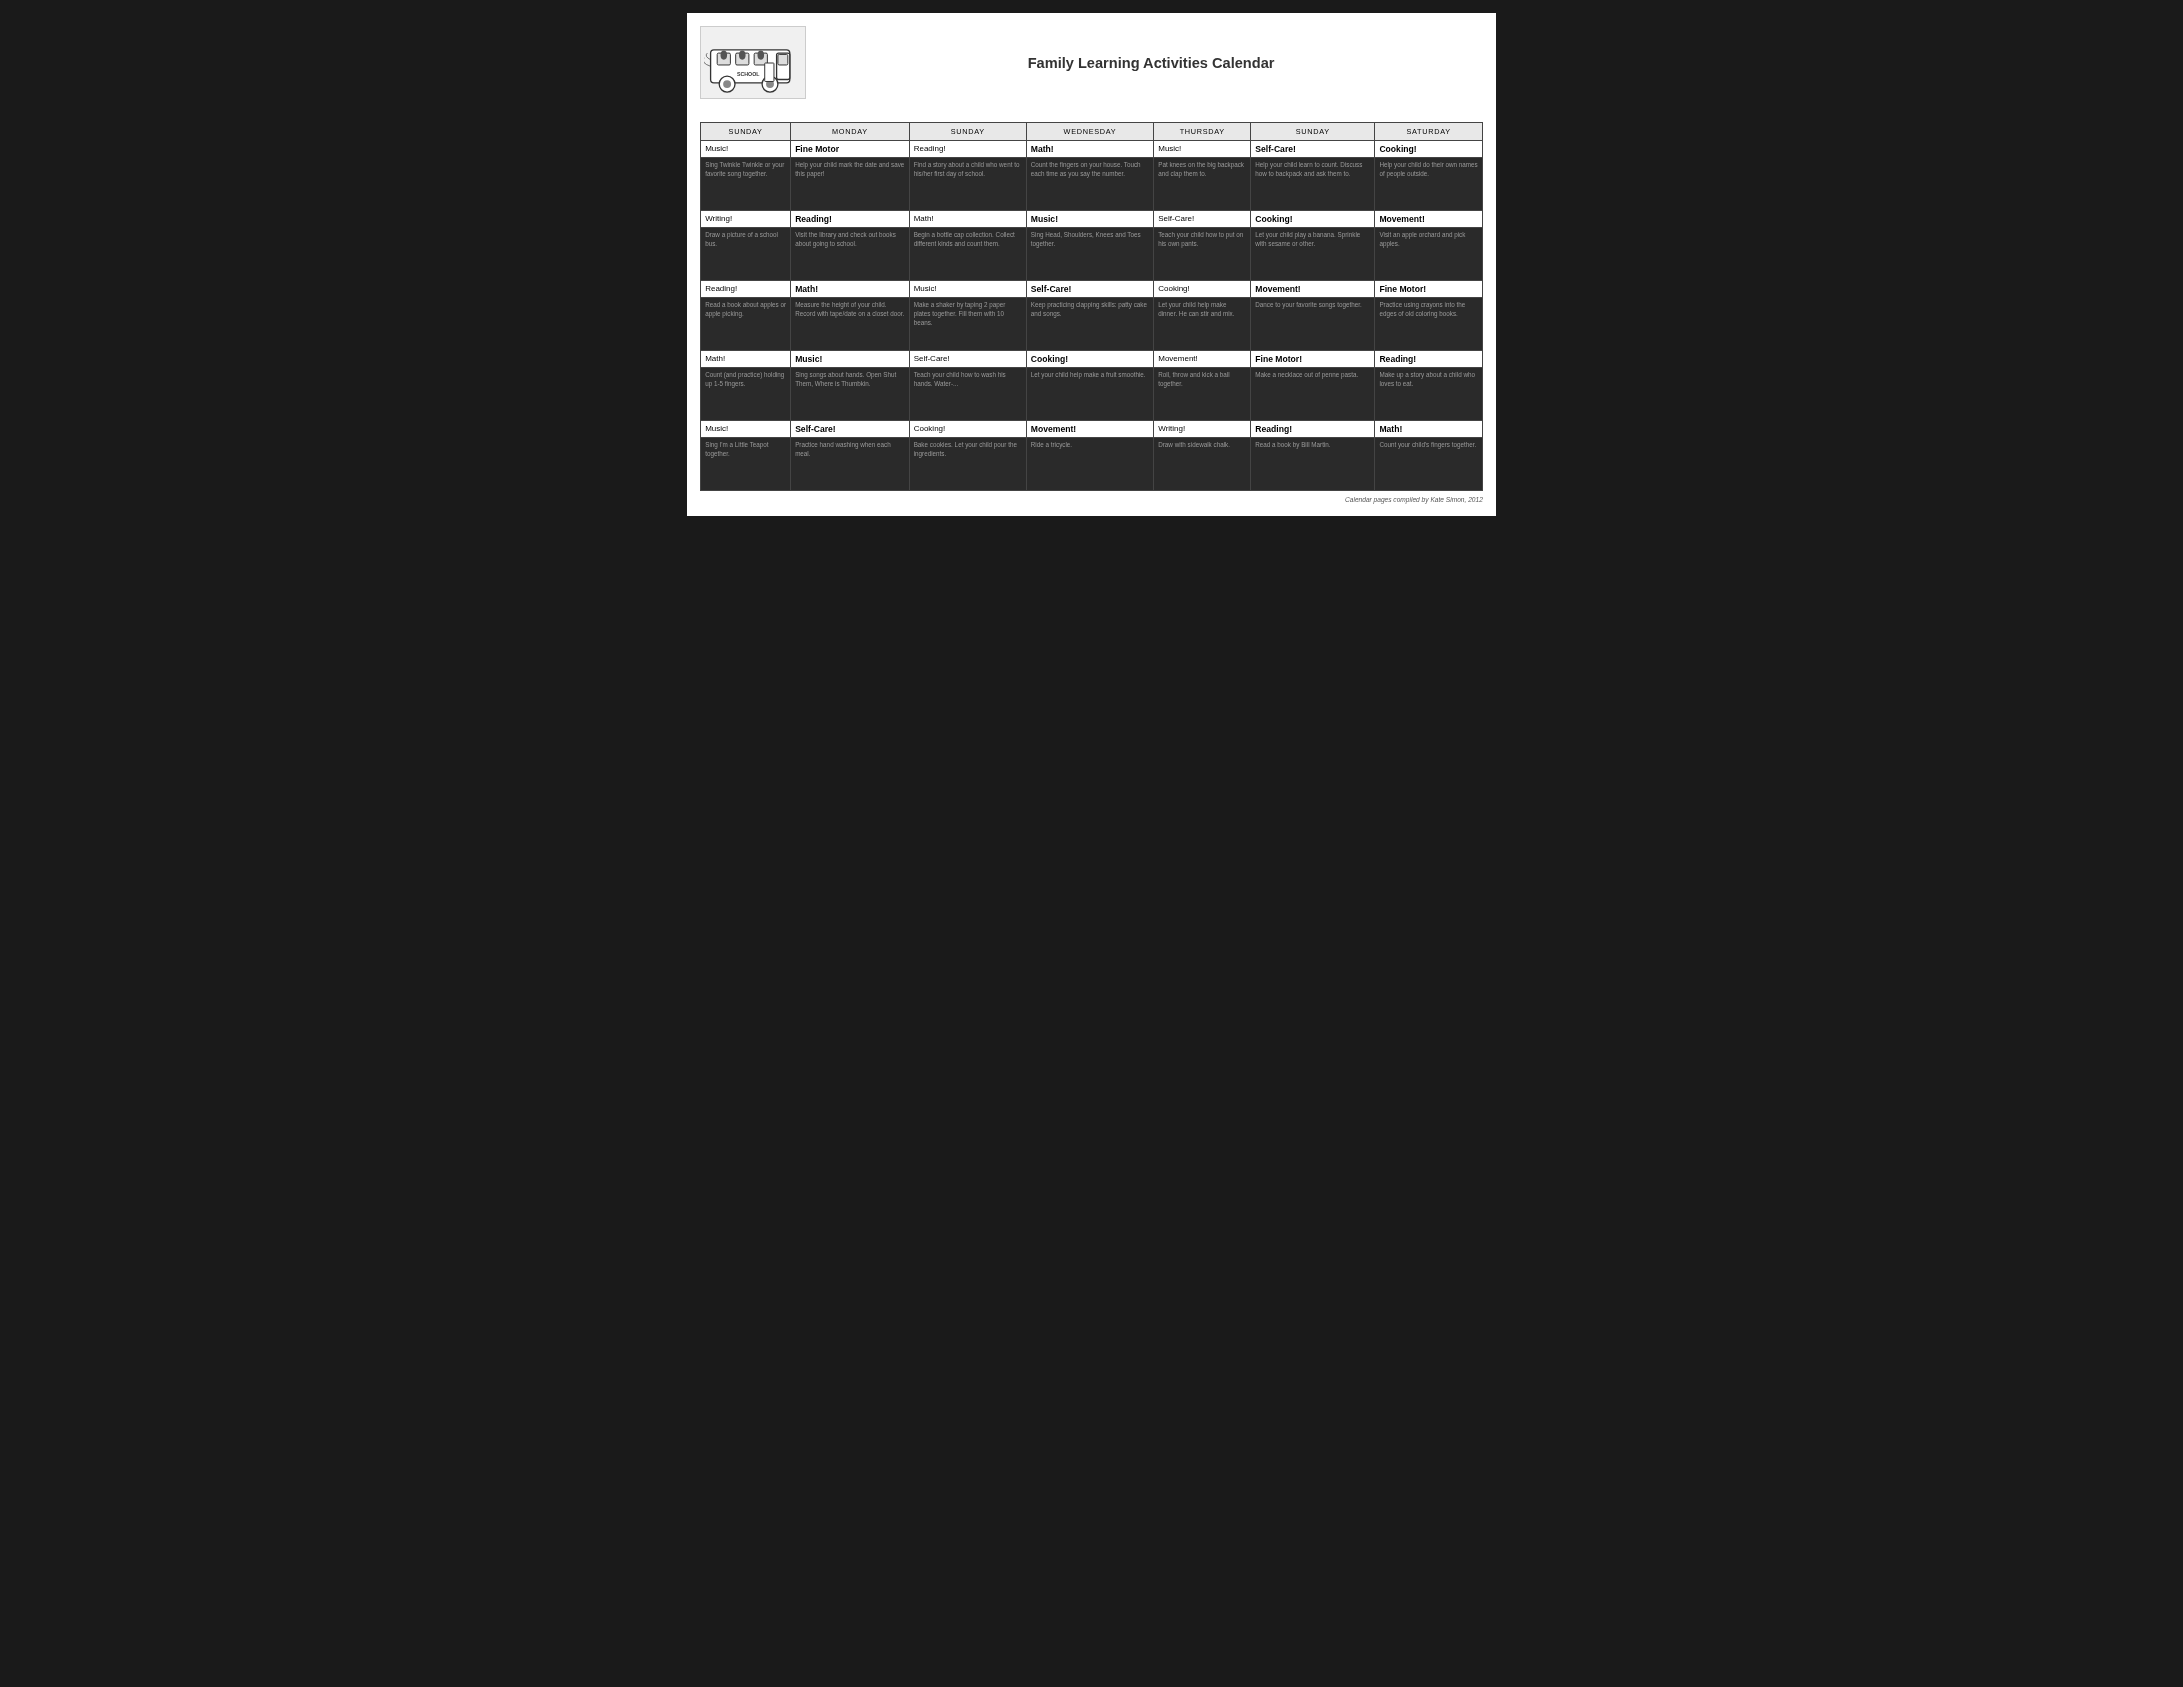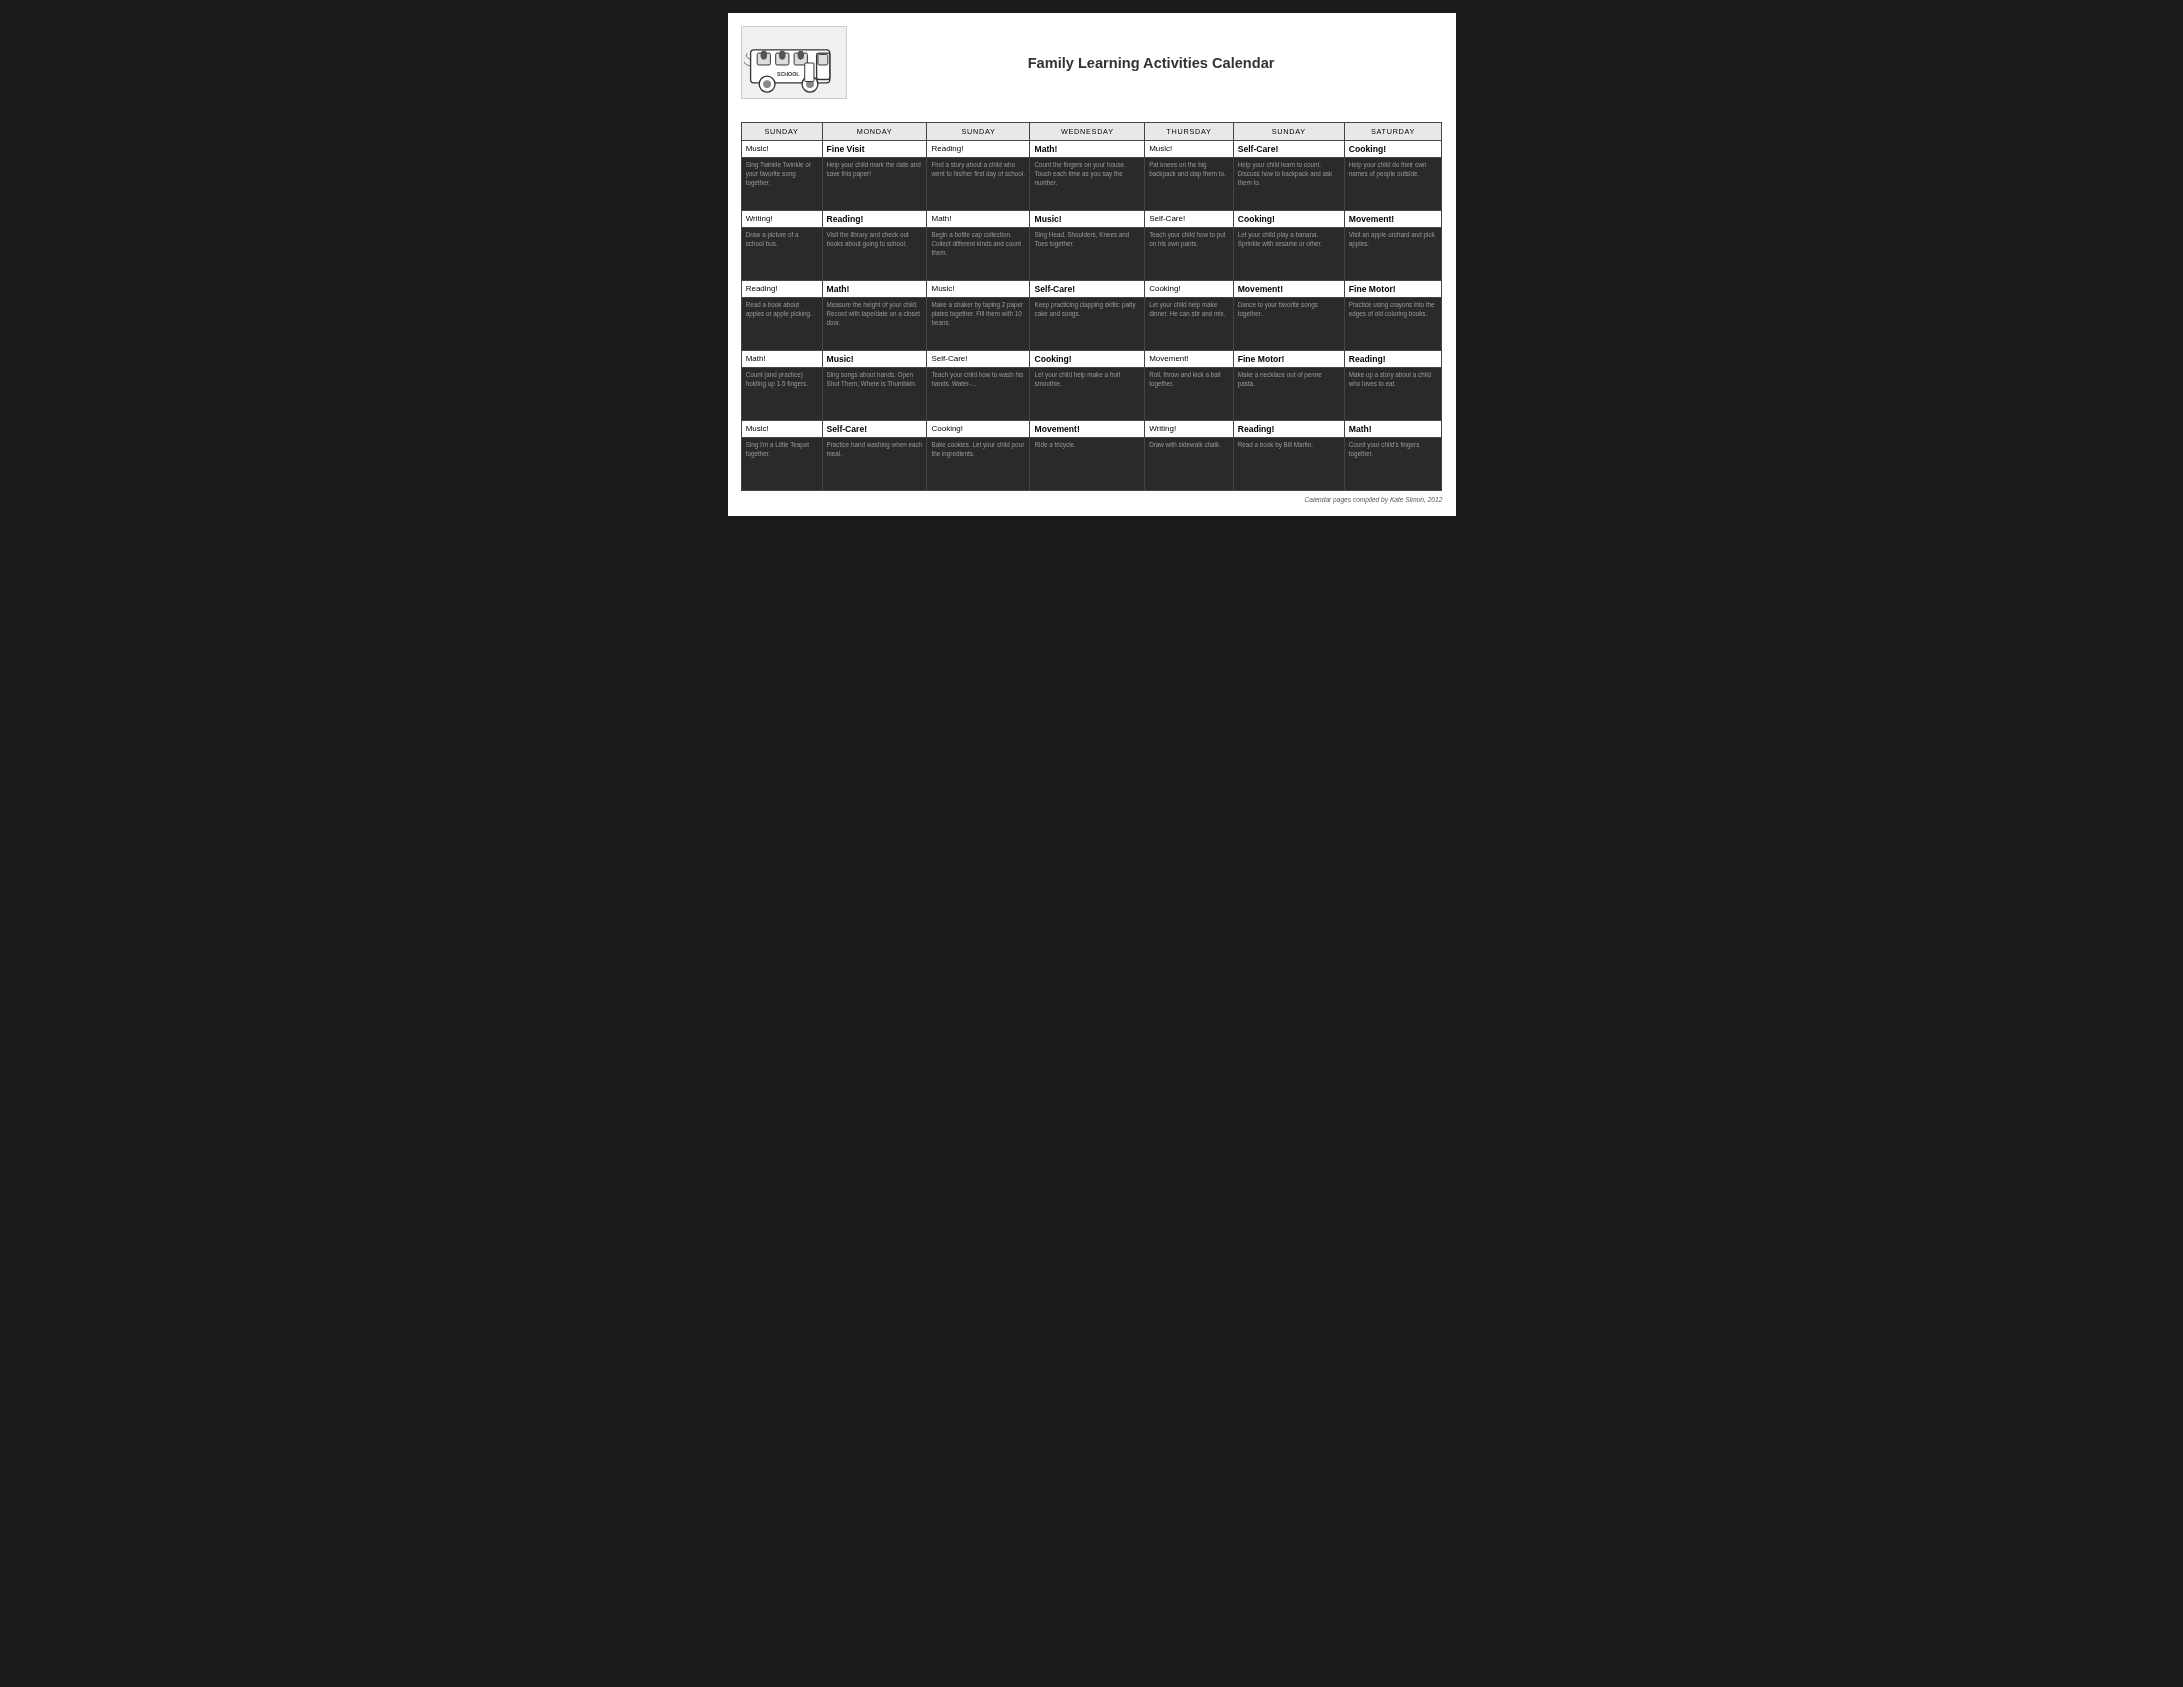--- a/index.html
+++ b/index.html
@@ -7,21 +7,21 @@
       background: #1a1a1a;
       font-family: Arial, sans-serif;
       display: flex;
       justify-content: center;
       align-items: flex-start;
       min-height: 100vh;
       padding: 13.2px;
     }
     .page {
       background: white;
-      width: 728px;
+      width: 809px;
       padding: 13.2px;
       position: relative;
     }
     .header {
       display: flex;
       align-items: center;
       margin-bottom: 10px;
       padding-bottom: 3.3px;
     }
     .bus-image {
@@ -127,21 +127,21 @@
         <th>SUNDAY</th>
         <th>WEDNESDAY</th>
         <th>THURSDAY</th>
         <th>SUNDAY</th>
         <th>SATURDAY</th>
       </tr>
     </thead>
     <tbody id="calendar-body">
     <tr class="day-header-row">
           <td>Music!</td>
-          <td><strong>Fine Visit</strong></td>
+          <td><strong>Fine Motor</strong></td>
           <td>Reading!</td>
           <td><strong>Math!</strong></td>
           <td>Music!</td>
           <td><strong>Self-Care!</strong></td>
           <td><strong>Cooking!</strong></td>
         </tr>
         <tr>
           <td class="" style="border: 0.7px solid rgb(68, 68, 68); padding: 3.3px 4px; font-size: 6.3px; vertical-align: top; background: rgb(42, 42, 42); color: rgb(153, 153, 153); height: 53px; line-height: 1.4;">Sing Twinkle Twinkle or your favorite song together.</td>
           <td class="" style="border: 0.7px solid rgb(68, 68, 68); padding: 3.3px 4px; font-size: 6.3px; vertical-align: top; background: rgb(42, 42, 42); color: rgb(153, 153, 153); height: 53px; line-height: 1.4;">Help your child mark the date and save this paper!</td>
           <td class="" style="border: 0.7px solid rgb(68, 68, 68); padding: 3.3px 4px; font-size: 6.3px; vertical-align: top; background: rgb(42, 42, 42); color: rgb(153, 153, 153); height: 53px; line-height: 1.4;">Find a story about a child who went to his/her first day of school.</td>

